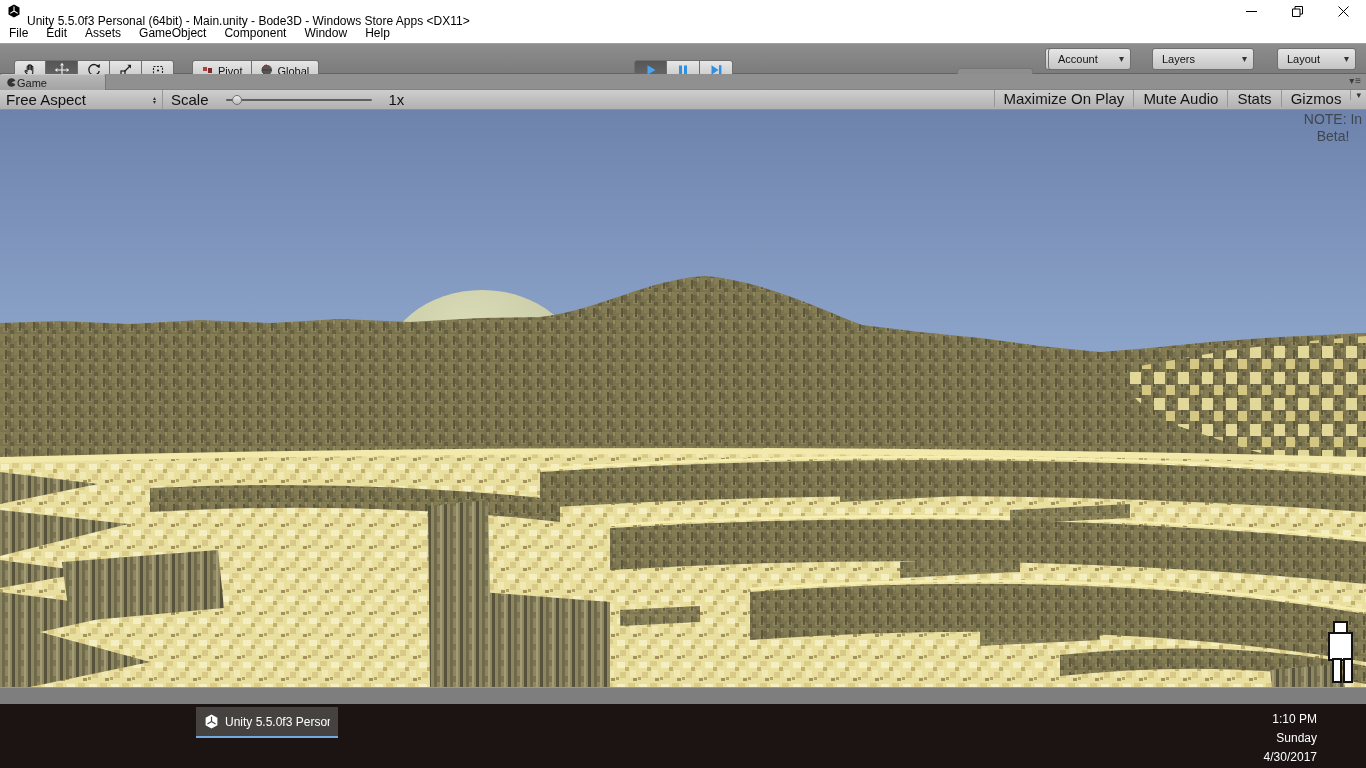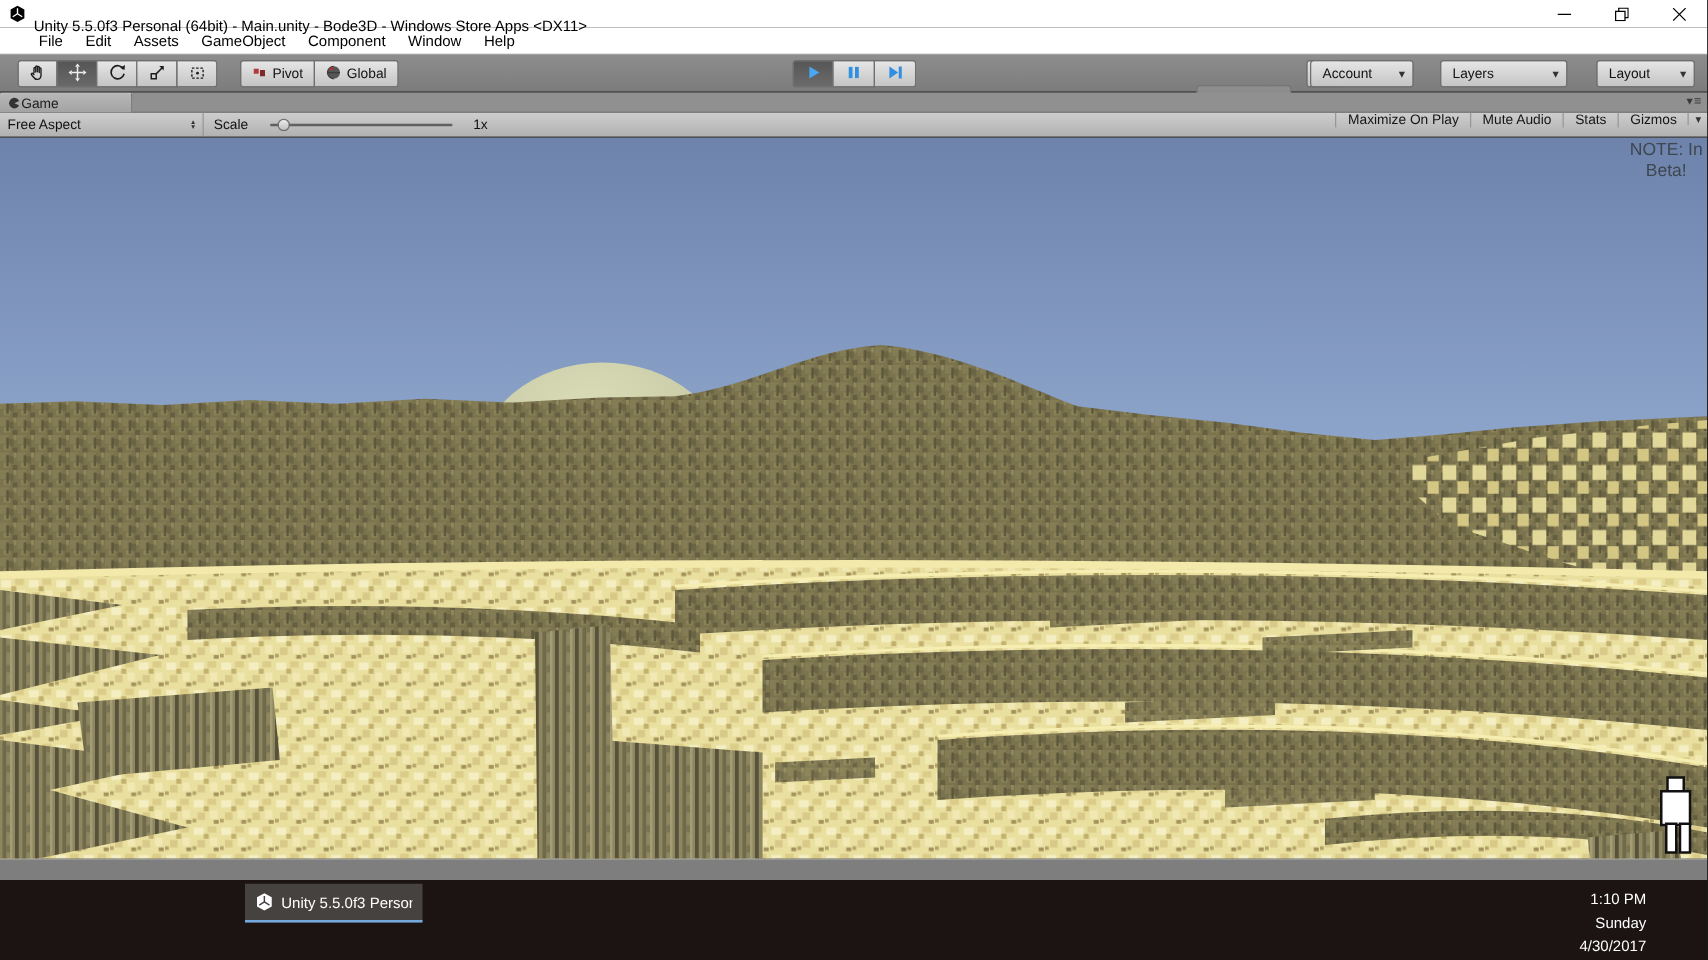--- a/index.html
+++ b/index.html
@@ -8,26 +8,26 @@
   #screen { position:relative; width:1366px; height:768px; overflow:hidden; background:#000; cursor:default; user-select:none; }
 
   
   .titlebar { height:22px; background:#fff; display:flex; align-items:center; font-size:12px; color:#000; }
   .titlebar .appicon { margin:0 6px 0 7px; display:flex; }
   .titlebar .title { flex:1; white-space:nowrap; overflow:hidden;margin-top:20px; }
   .winbtns { display:flex; height:100%; }
   .winbtn { width:46px; height:100%; display:flex; align-items:center; justify-content:center; }
 
   
-  .menubar { height:22px; background:#fff; display:flex; align-items:center; font-size:12px; color:#000; border-bottom:1px solid #a0a0a0;padding-left:22px; }
+  .menubar { height:22px; background:#fff; display:flex; align-items:center; font-size:12px; color:#000; border-bottom:1px solid #a0a0a0; }
   .menubar span { padding:2px 9px; }
 
   
   .unitybar { height:30px; background:linear-gradient(#8d8d8d,#7c7c7c); position:relative; border-bottom:1px solid #636363; }
-  .grp { position:absolute; top:4px; display:flex;justify-content:flex-end; }
+  .grp { position:absolute; top:16px; display:flex;justify-content:flex-end; }
   .ubtn { height:22px; background:linear-gradient(#e6e6e6,#c4c4c4); border:1px solid #6e6e6e; display:flex; align-items:center; justify-content:center; font-size:11px; color:#111; }
   .grp .ubtn + .ubtn { border-left-width:0; }
   .grp .ubtn:first-child { border-radius:3px 0 0 3px; }
   .grp .ubtn:last-child { border-radius:0 3px 3px 0; }
   .toolbtn { width:32px; color:#1d1d1d; }
   .tool-active { background:linear-gradient(#555,#696969); color:#efefef; }
   .playbtn { width:33px; }
   .play-active { background:linear-gradient(#565656,#6b6b6b); }
   .txtbtn { padding:0 9px; gap:4px; }
   .dropbtn { position:relative; border:1px solid #6e6e6e; border-radius:3px; background:linear-gradient(#e6e6e6,#c4c4c4); height:22px; display:flex; align-items:center; font-size:11px; color:#111; padding:0 18px 0 9px; }
@@ -35,21 +35,21 @@
   .disabled { background:linear-gradient(#8f8f8f,#828282); color:#b7b7b7; border-color:#767676;margin-top:20px; }
   .disabled::after { color:#a5a5a5; }
 
   
   .tabstrip { height:16px; background:#909090; position:relative; border-bottom:1px solid #828282; }
   .tab { position:absolute; left:0; top:0; height:16px; width:106px; background:linear-gradient(#b7b7b7,#a3a3a3); border-right:1px solid #777; border-top:1px solid #c8c8c8; border-radius:3px 3px 0 0; display:flex; align-items:center; gap:0; padding:0 6px; font-size:11px; color:#1b1b1b; }
   .tabmenu { position:absolute; right:4px; top:1px; font-size:10px; color:#3a3a3a; letter-spacing:1px; }
   .tabmenu::before { content:"\25BE \2261"; }
 
   
-  .gamebar { height:20px; background:linear-gradient(#cecece,#b1b1b1); border-bottom:1px solid #8f8f8f; display:flex; align-items:stretch; font-size:11px; color:#111; }
+  .gamebar { height:20px; background:linear-gradient(#cecece,#b1b1b1); border-bottom:1px solid #8f8f8f; display:flex; align-items:stretch; font-size:15px; color:#111; }
   .aspect { display:flex; align-items:center; width:163px; padding:0 6px; border-right:1px solid #979797; position:relative; }
   .updown { margin-left:auto; display:flex; flex-direction:column; line-height:4px; font-size:6px; color:#333; }
   .updown::before { content:"\25B4"; } .updown::after { content:"\25BE"; }
   .scalewrap { display:flex; align-items:center; gap:17px; padding-left:8px; }
   .track { width:146px; height:2px; background:#606060; position:relative; border-radius:1px; }
   .knob { position:absolute; left:6px; top:-4px; width:10px; height:10px; border-radius:50%; background:linear-gradient(#ececec,#bdbdbd); border:1px solid #6f6f6f; }
   .gb-right { margin-left:auto; display:flex; align-items:flex-start; }
   .gbtn { display:flex; align-items:center; padding:0 9px; border-left:1px solid #979797; color:#151515; }
   .gizmo-arrow { display:flex; align-items:center; padding:0 5px; border-left:1px solid #979797; font-size:9px; color:#333; }
   .gizmo-arrow::before { content:"\25BE"; }

